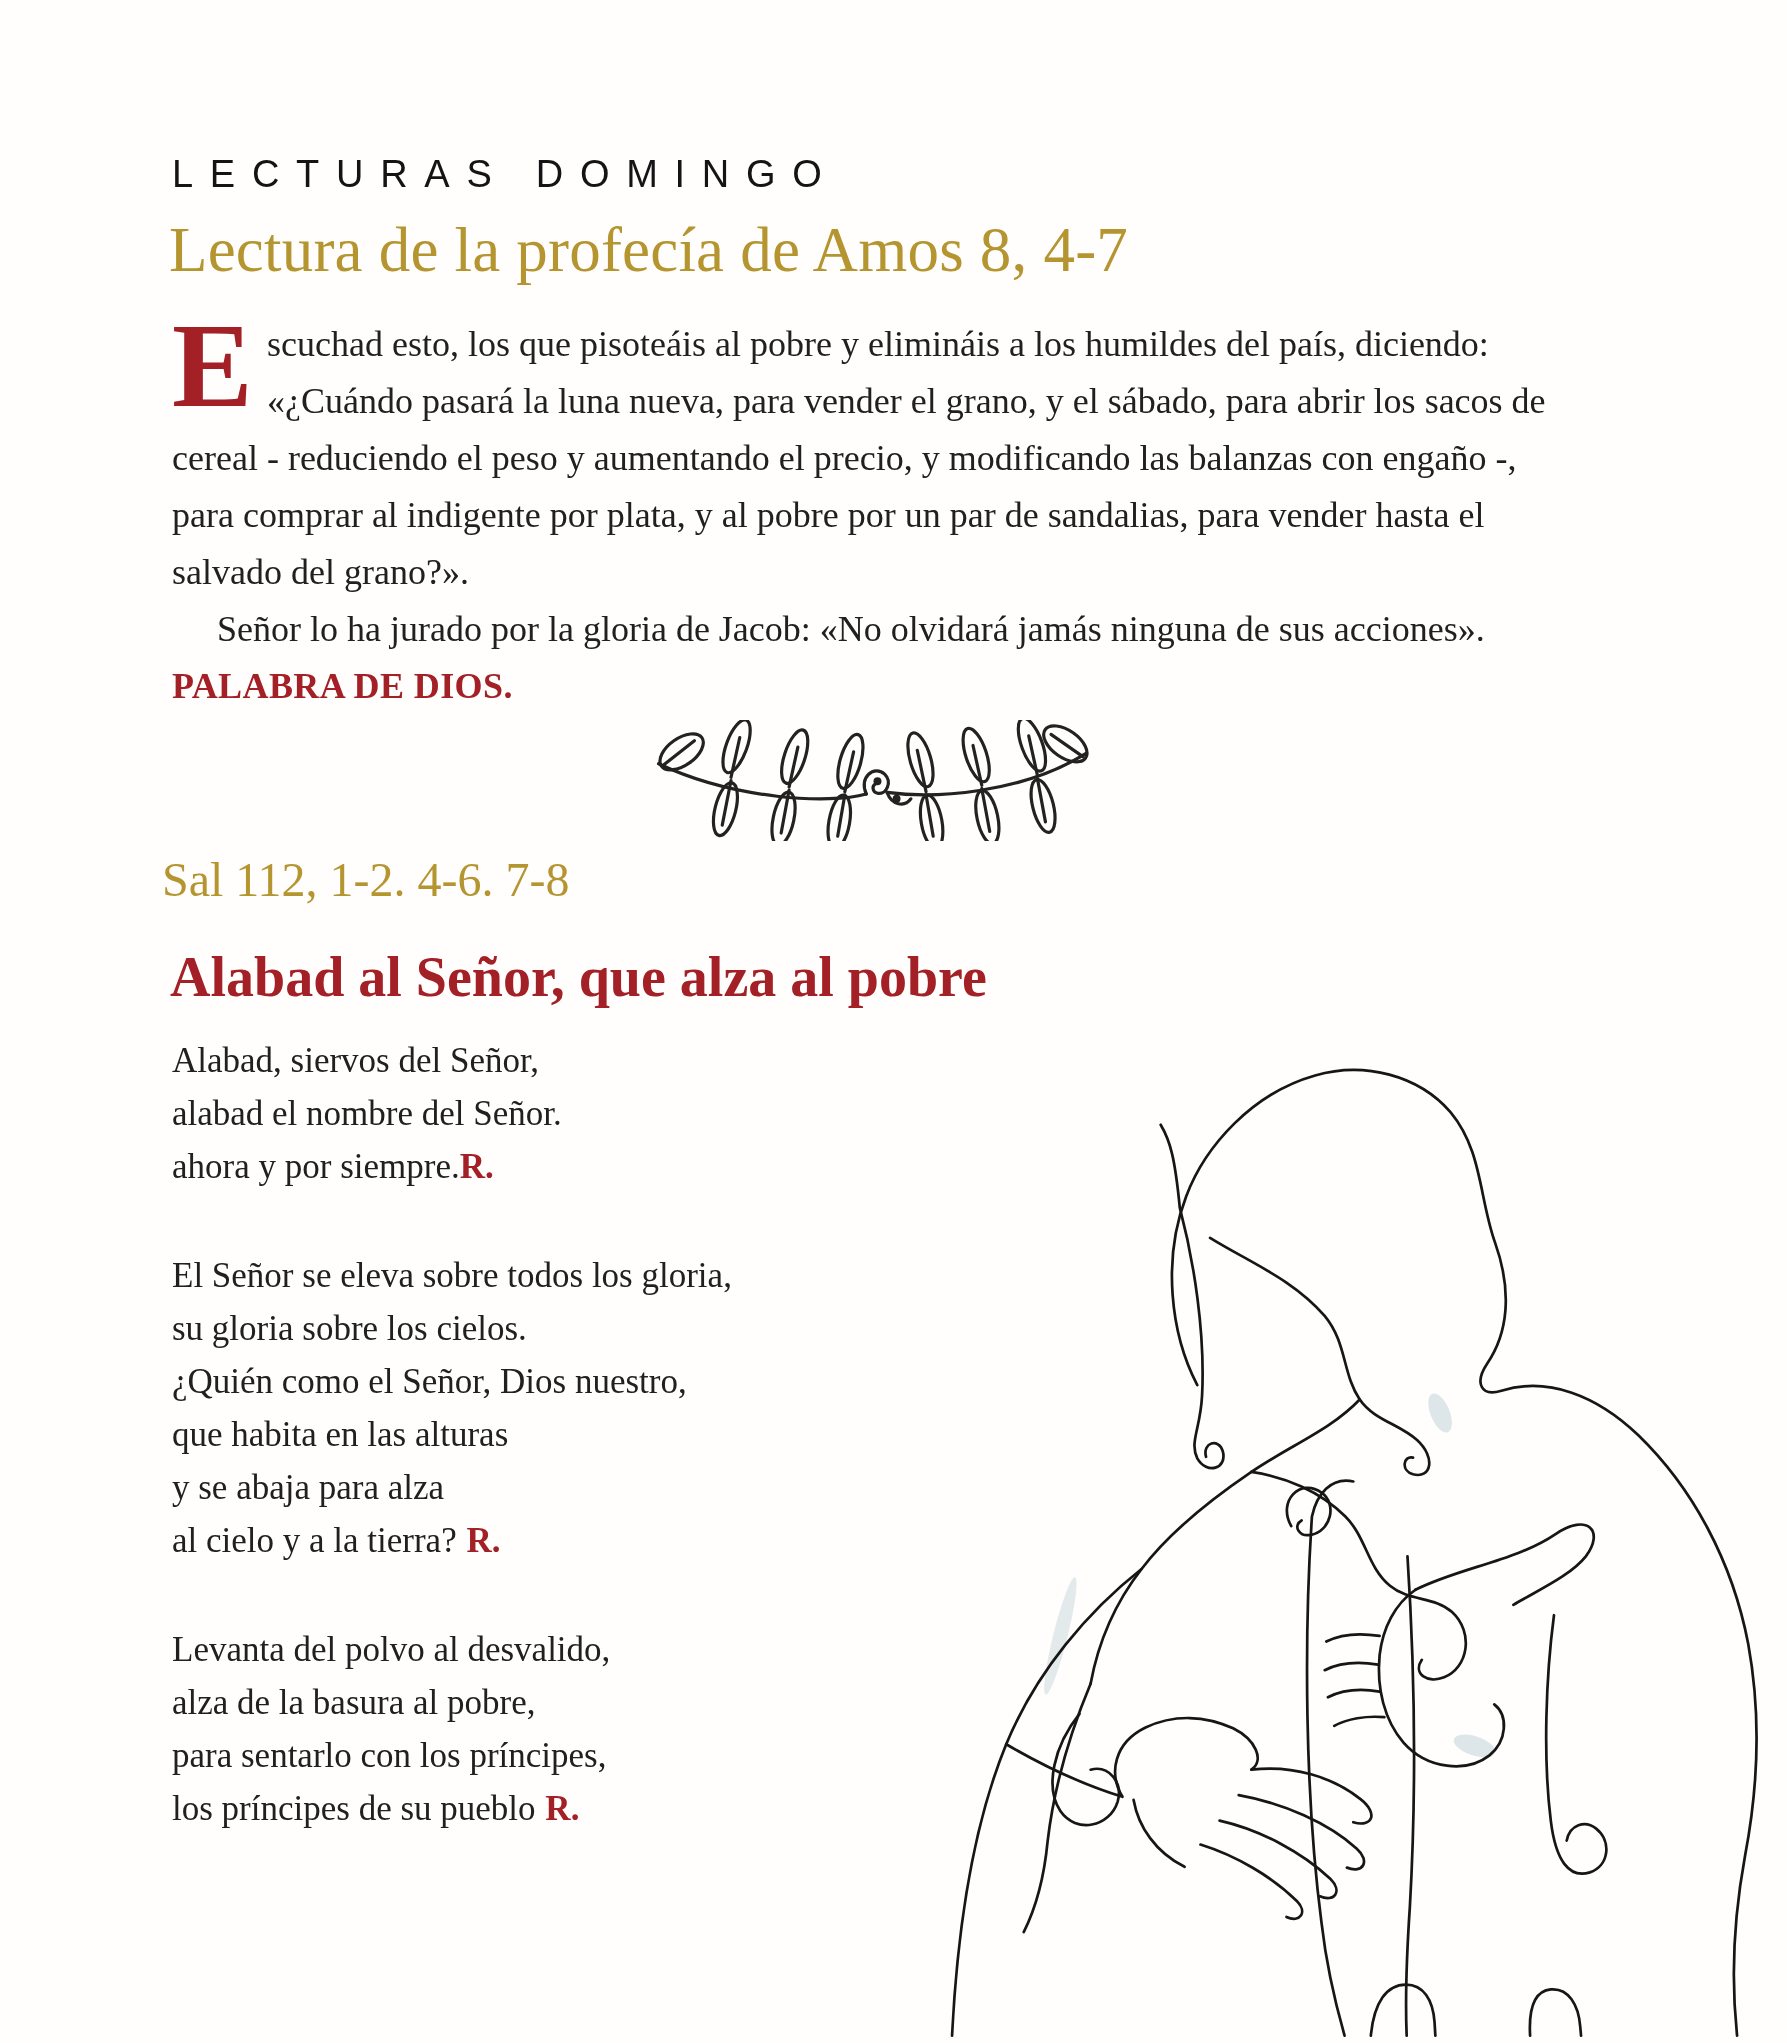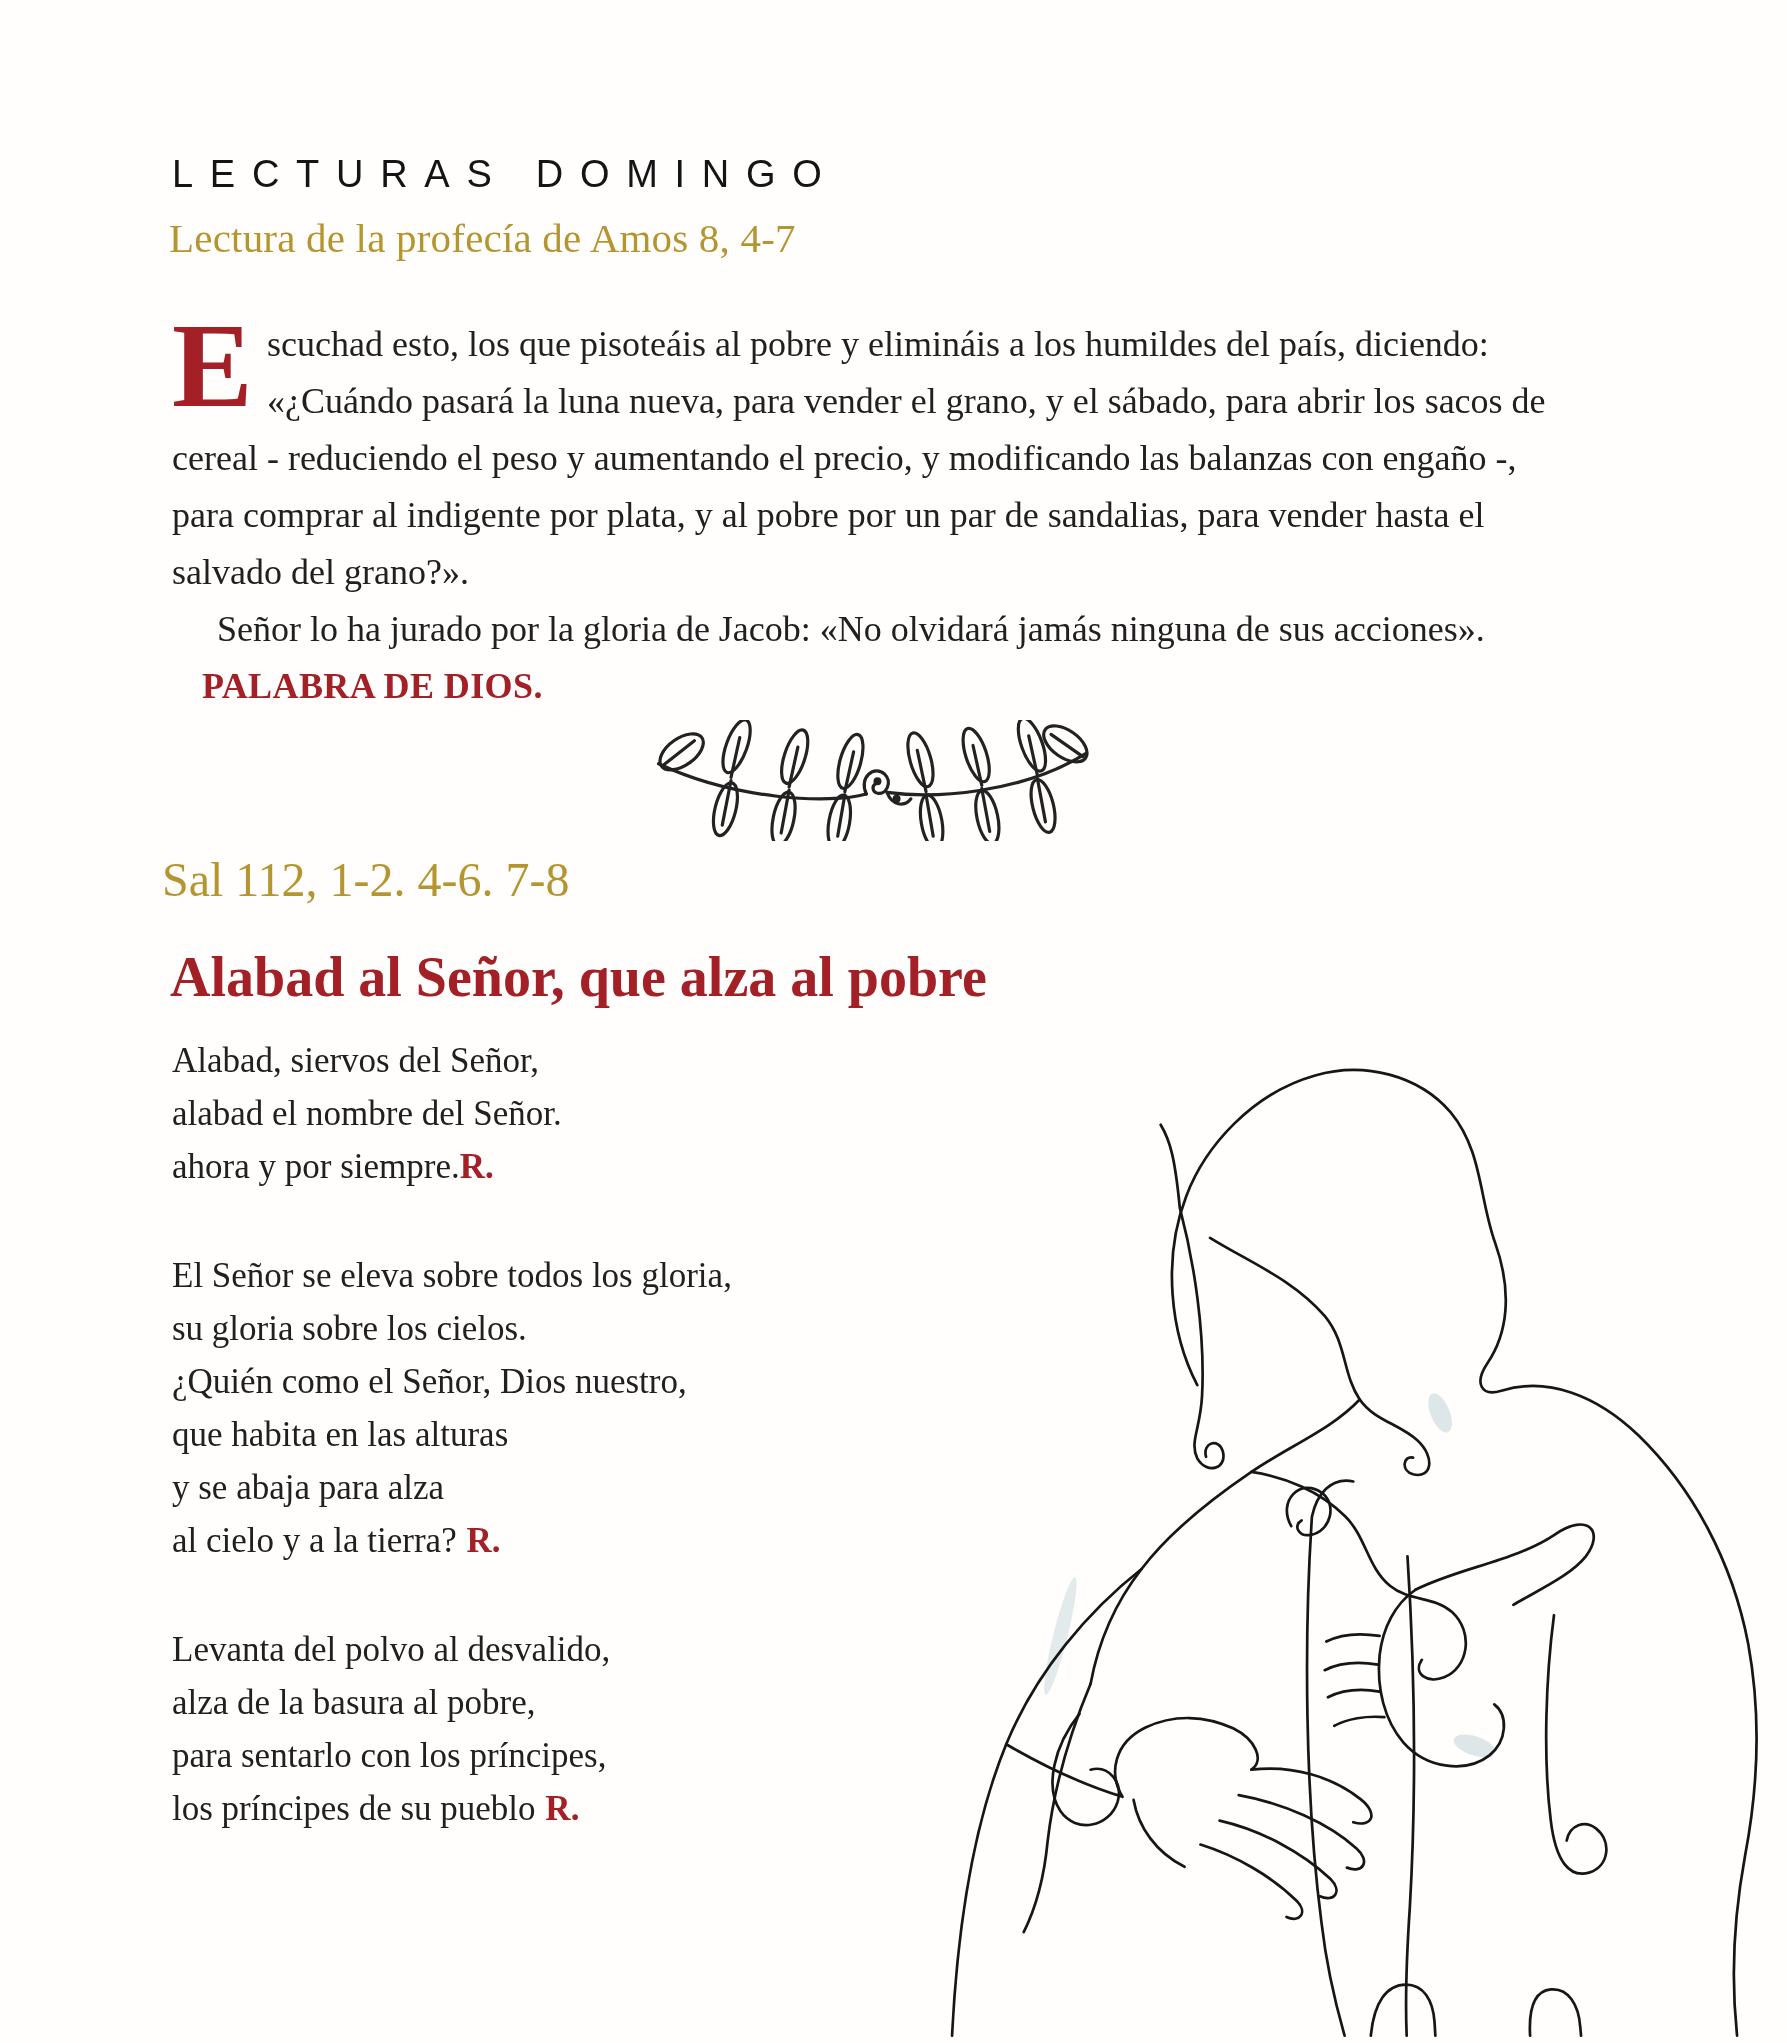--- a/index.html
+++ b/index.html
@@ -12,36 +12,36 @@
     color:#1e1e1e;
   }
   .kicker{
     position:absolute;left:172px;top:153px;
     font-family:"Liberation Sans","DejaVu Sans",sans-serif;
     font-size:38px;font-weight:400;letter-spacing:0.44em;
     color:#141414;white-space:nowrap;
   }
   .reading-title{
     position:absolute;left:169px;top:214px;
-    font-size:41px;font-weight:500;color:#b5952f;
+    font-size:63px;font-weight:500;color:#b5952f;
     white-space:nowrap;letter-spacing:0.2px;
   }
   .reading-body{
     position:absolute;left:172px;top:316px;width:1381px;
     font-size:36px;line-height:57px;color:#202020;
   }
   .reading-body p{margin:0;}
   .dropcap{
     float:left;
     font-size:121px;line-height:89px;
     padding:4.8px 14.4px 0 0;
     color:#a32026;font-weight:600;
   }
   .p2{text-indent:45px;}
-  .palabra{color:#a32026;font-weight:700;letter-spacing:0.4px;margin-left:30px;}
+  .palabra{color:#a32026;font-weight:700;letter-spacing:0.4px;}
   .divider{position:absolute;left:646px;top:720px;width:455px;height:121px;}
   .psalm-ref{
     position:absolute;left:162px;top:852px;
     font-size:48px;font-weight:500;color:#b5952f;white-space:nowrap;
   }
   .antiphon{
     position:absolute;left:170px;top:945px;
     font-size:56px;font-weight:700;color:#a32026;white-space:nowrap;
   }
   .stanzas{

